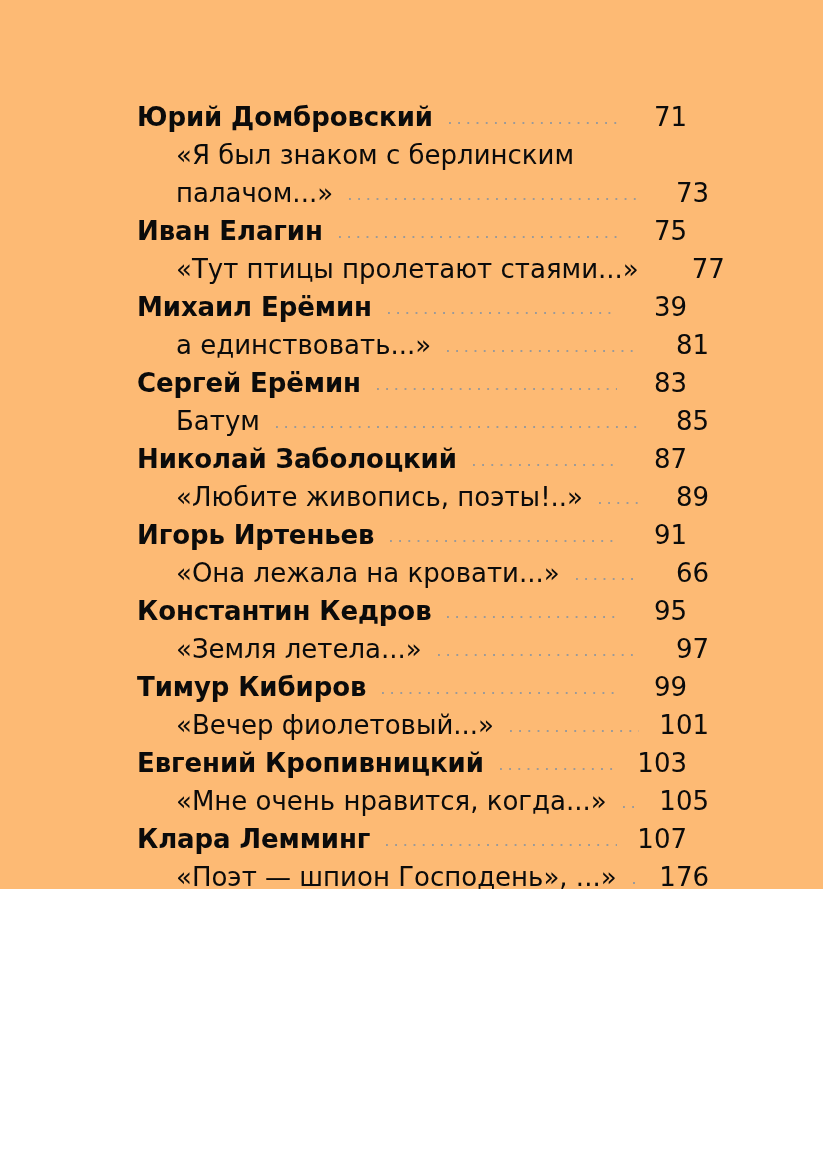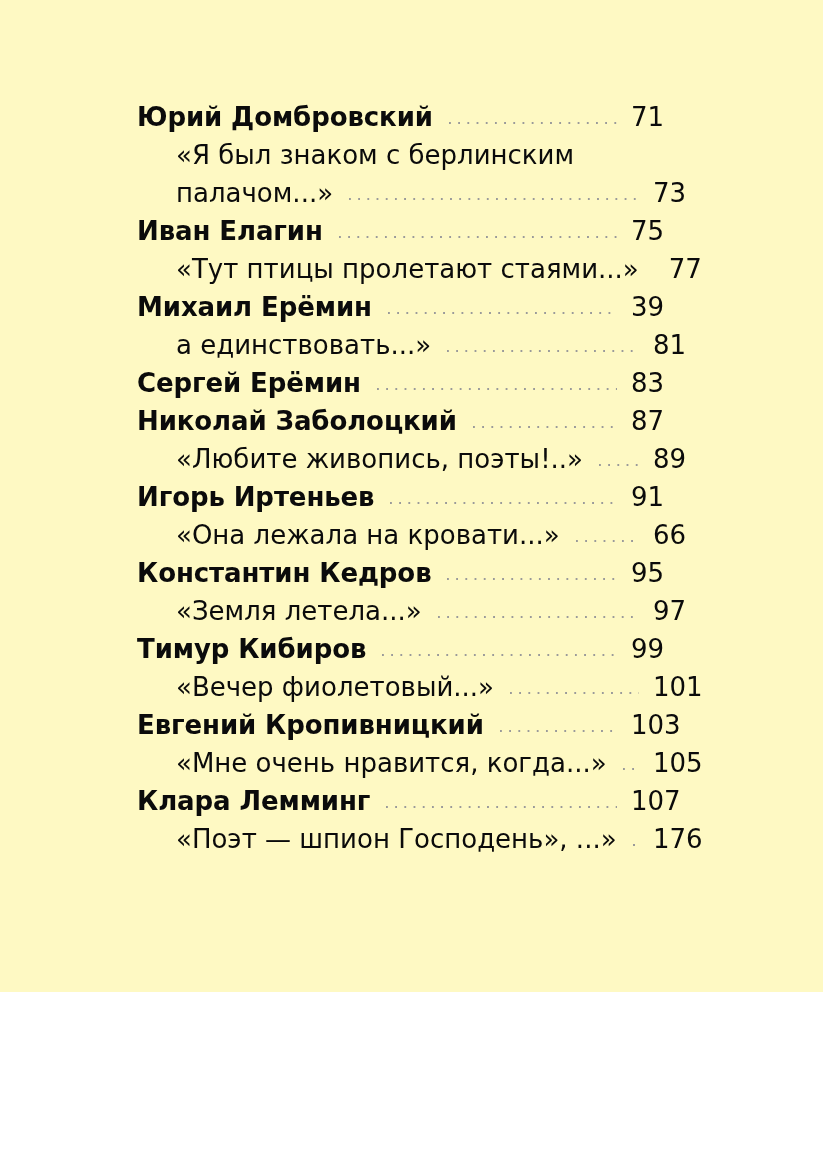--- a/index.html
+++ b/index.html
@@ -9,22 +9,22 @@
     background: #ffffff;
   }
   body {
     font-family: "DejaVu Sans", "Liberation Sans", sans-serif;
     color: #0b0b0b;
     -webkit-font-smoothing: antialiased;
   }
   .page {
     position: relative;
     width: 823px;
-    height: 992px;
-    background: #fef9c3;
+    height: 889px;
+    background: #fdba74;
     overflow: hidden;
     box-sizing: border-box;
   }
   .toc {
     position: absolute;
     left: 137px;
     top: 98px;
     width: 550px;   
   }
   .toc-row {
@@ -72,21 +72,21 @@
     background-size: 9.2px 2px;
     background-repeat: repeat-x;
   }
   
   .toc-row.no-leader .leader::before {
     display: none;
   }
   .page-num {
     flex: 0 0 auto;
     min-width: 56px;
-    text-align: left;
+    text-align: right;
     font-weight: 400;
     font-size: 26px;
     color: #0b0b0b;
     font-variant-numeric: lining-nums tabular-nums;
   }
   .page-num.empty {
     visibility: hidden;
   }
 </style>
 </head>
@@ -127,20 +127,25 @@
       <div class="toc-row level-title">
         <span class="row-label">а единствовать...»</span>
         <span class="leader"></span>
         <span class="page-num">81</span>
       </div>
       <div class="toc-row level-author">
         <span class="row-label">Сергей Ерёмин</span>
         <span class="leader"></span>
         <span class="page-num">83</span>
       </div>
+      <div class="toc-row level-title">
+        <span class="row-label">Батум</span>
+        <span class="leader"></span>
+        <span class="page-num">85</span>
+      </div>
       <div class="toc-row level-author">
         <span class="row-label">Николай Заболоцкий</span>
         <span class="leader"></span>
         <span class="page-num">87</span>
       </div>
       <div class="toc-row level-title">
         <span class="row-label">«Любите живопись, поэты!..»</span>
         <span class="leader"></span>
         <span class="page-num">89</span>
       </div>

